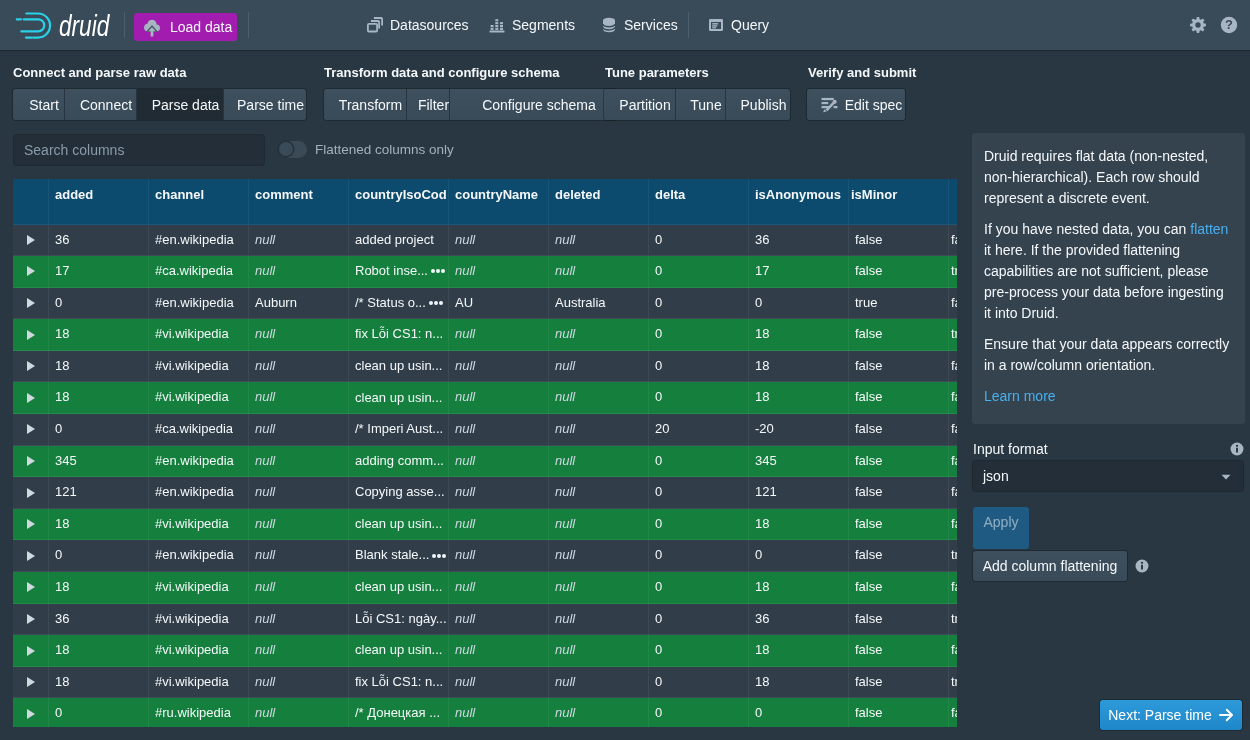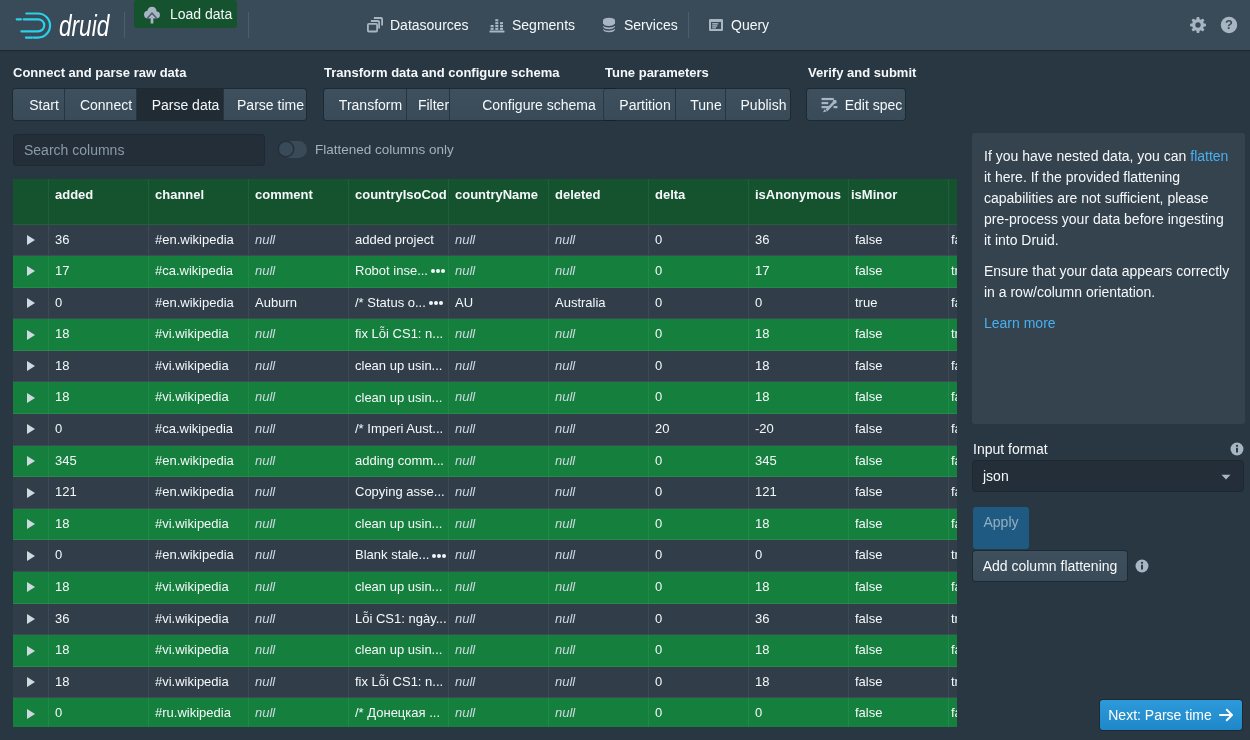--- a/index.html
+++ b/index.html
@@ -9,22 +9,22 @@
 
 #nav { position:absolute; left:0; top:0; width:1250px; height:50px; background:#394b59;
   box-shadow:0 1px 1px rgba(16,22,26,.4); }
 #logo { position:absolute; left:14px; top:11px; }
 #wordmark { position:absolute; left:59px; top:10px; font-size:29px; font-style:italic;
   color:#ffffff; transform:scaleX(.78); transform-origin:left center; }
 .navdiv { position:absolute; top:12px; width:1px; height:26px; background:#4e5d6b; }
 .navitem { position:absolute; top:0; height:50px; display:flex; align-items:center;
   font-size:14px; color:#f5f8fa; }
 .navitem svg { margin-right:7px; }
-#loadchip { position:absolute; left:134px; top:0; width:103px; height:28px;
-  background:#14532d; border-radius:3px; display:flex; align-items:center;
+#loadchip { position:absolute; left:134px; top:13px; width:103px; height:28px;
+  background:#a21caf; border-radius:3px; display:flex; align-items:center;
   font-size:14px; color:#f5f8fa; }
 #loadchip svg { margin-left:9px; margin-right:9px; }
 
 
 .grouplabel { position:absolute; top:65px; font-size:13px; font-weight:bold; color:#f5f8fa; }
 .bgroup { position:absolute; top:89px; height:31px; display:flex;
   border-radius:3px; box-shadow:0 0 0 1px rgba(16,22,26,.4); overflow:hidden; }
 .btn { height:31px; display:flex; align-items:center; justify-content:center;
   font-size:14px; color:#f5f8fa; background:linear-gradient(#3e505e, #394b59);padding-left:11px; }
 .btn + .btn { border-left:1px solid #283540; }
@@ -37,21 +37,21 @@
   font-size:14px; color:#8a9ba8; line-height:30px; padding-left:10px; }
 #switch { position:absolute; left:281px; top:141px; width:26px; height:17px;
   background:#3b4a57; border-radius:9px; }
 #switch .knob { position:absolute; left:-2px; top:1.2px; width:14px; height:14px;
   border-radius:50%; background:#394b59; box-shadow:0 0 0 1.5px #273039; }
 #switchlabel { position:absolute; left:315px; top:142px; font-size:13.5px; color:#a2b1bc; }
 
 
 #table { position:absolute; left:13px; top:179px; width:944px; height:548px;
   overflow:hidden; background:#2d3944; }
-#thead { display:flex; height:45.5px; background:#14532d;
+#thead { display:flex; height:45.5px; background:#0c4a6e;
   border-bottom:1px solid rgba(255,255,255,.07); }
 #thead .c { font-weight:bold; padding-top:9px; }
 .tr { display:flex; height:31.6px; }
 .tr.odd { background:#313e4a; }
 .tr.even { background:#15803d; }
 .tr { border-bottom:1px solid rgba(255,255,255,.07); }
 .exp { width:36px; flex:none; display:flex; align-items:center; justify-content:center;
   border-right:1px solid rgba(255,255,255,.06); }
 .tri { width:0; height:0; border-left:8px solid #cfd9e0; border-top:5.5px solid transparent;
   border-bottom:5.5px solid transparent; }
@@ -505,20 +505,21 @@
       <div class="c null">null</div>
       <div class="c null">null</div>
       <div class="c">0</div>
       <div class="c">0</div>
       <div class="c">false</div>
       <div class="c">false</div>
     </div>
 </div>
 
 <div id="callout">
+<p>Druid requires flat data (non-nested,<br>non-hierarchical). Each row should<br>represent a discrete event.</p>
 <p>If you have nested data, you can <a>flatten</a><br>it here. If the provided flattening<br>capabilities are not sufficient, please<br>pre-process your data before ingesting<br>it into Druid.</p>
 <p>Ensure that your data appears correctly<br>in a row/column orientation.</p>
 <a>Learn more</a>
 </div>
 
 <div id="inputformat">Input format</div>
 <svg class="info" style="left:1230px;top:442px" width="14" height="14" viewBox="0 0 16 16">
     <circle cx="8" cy="8" r="7.4" fill="#a7b6c2"></circle>
     <rect x="6.9" y="6.6" width="2.2" height="5.4" fill="#293742"></rect>
     <circle cx="8" cy="4.4" r="1.3" fill="#293742"></circle>

